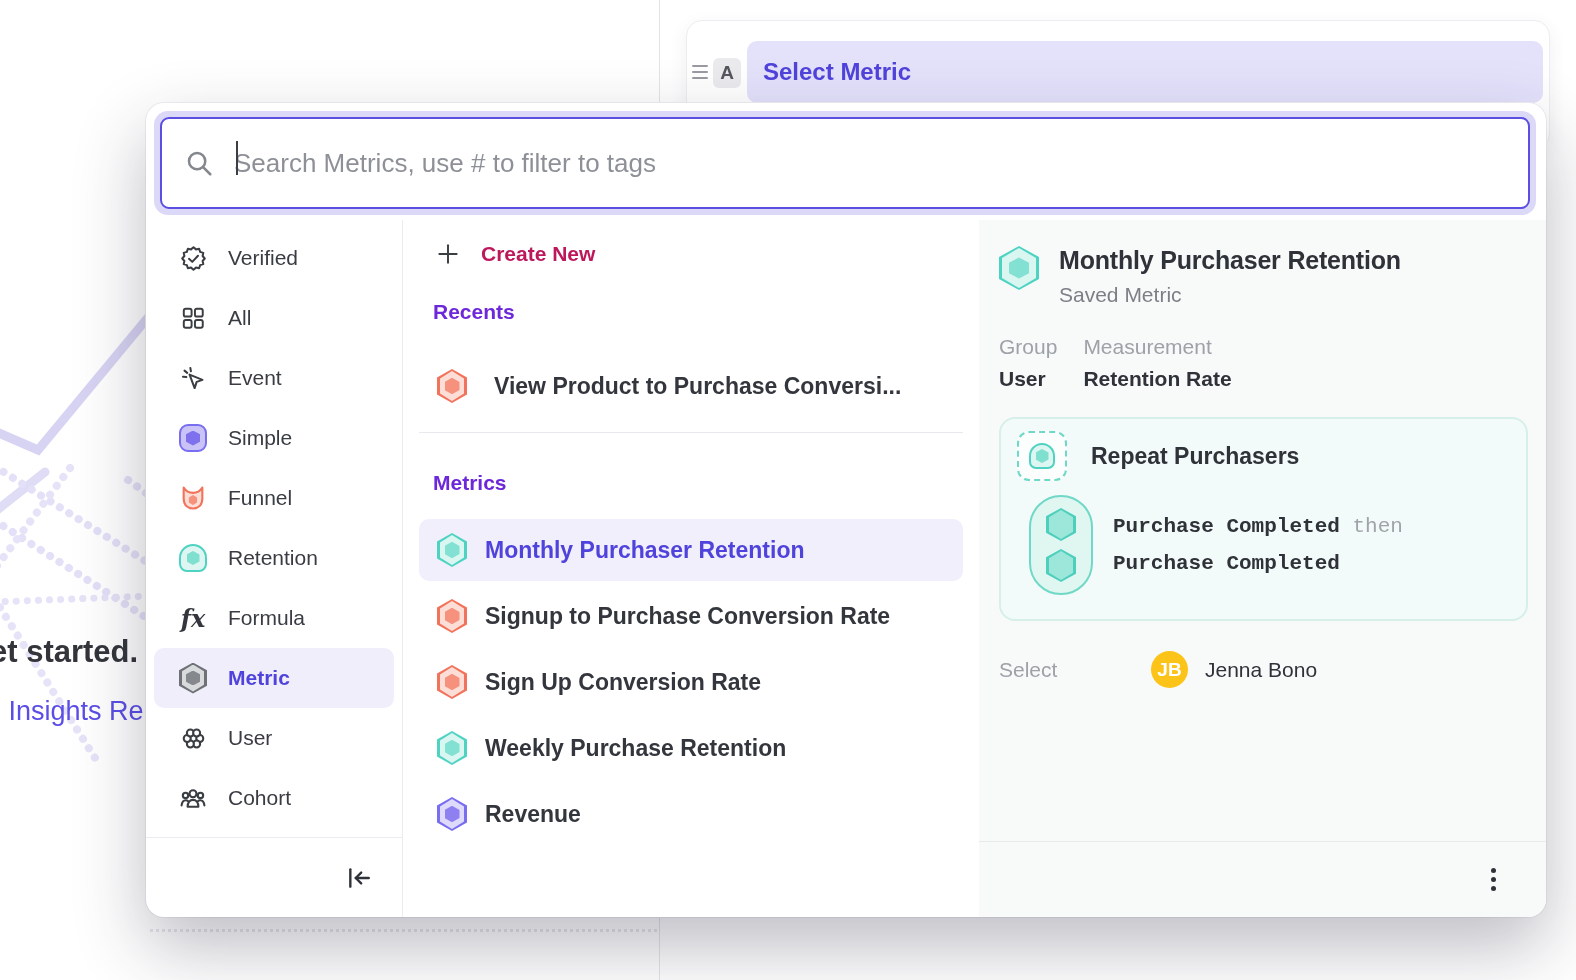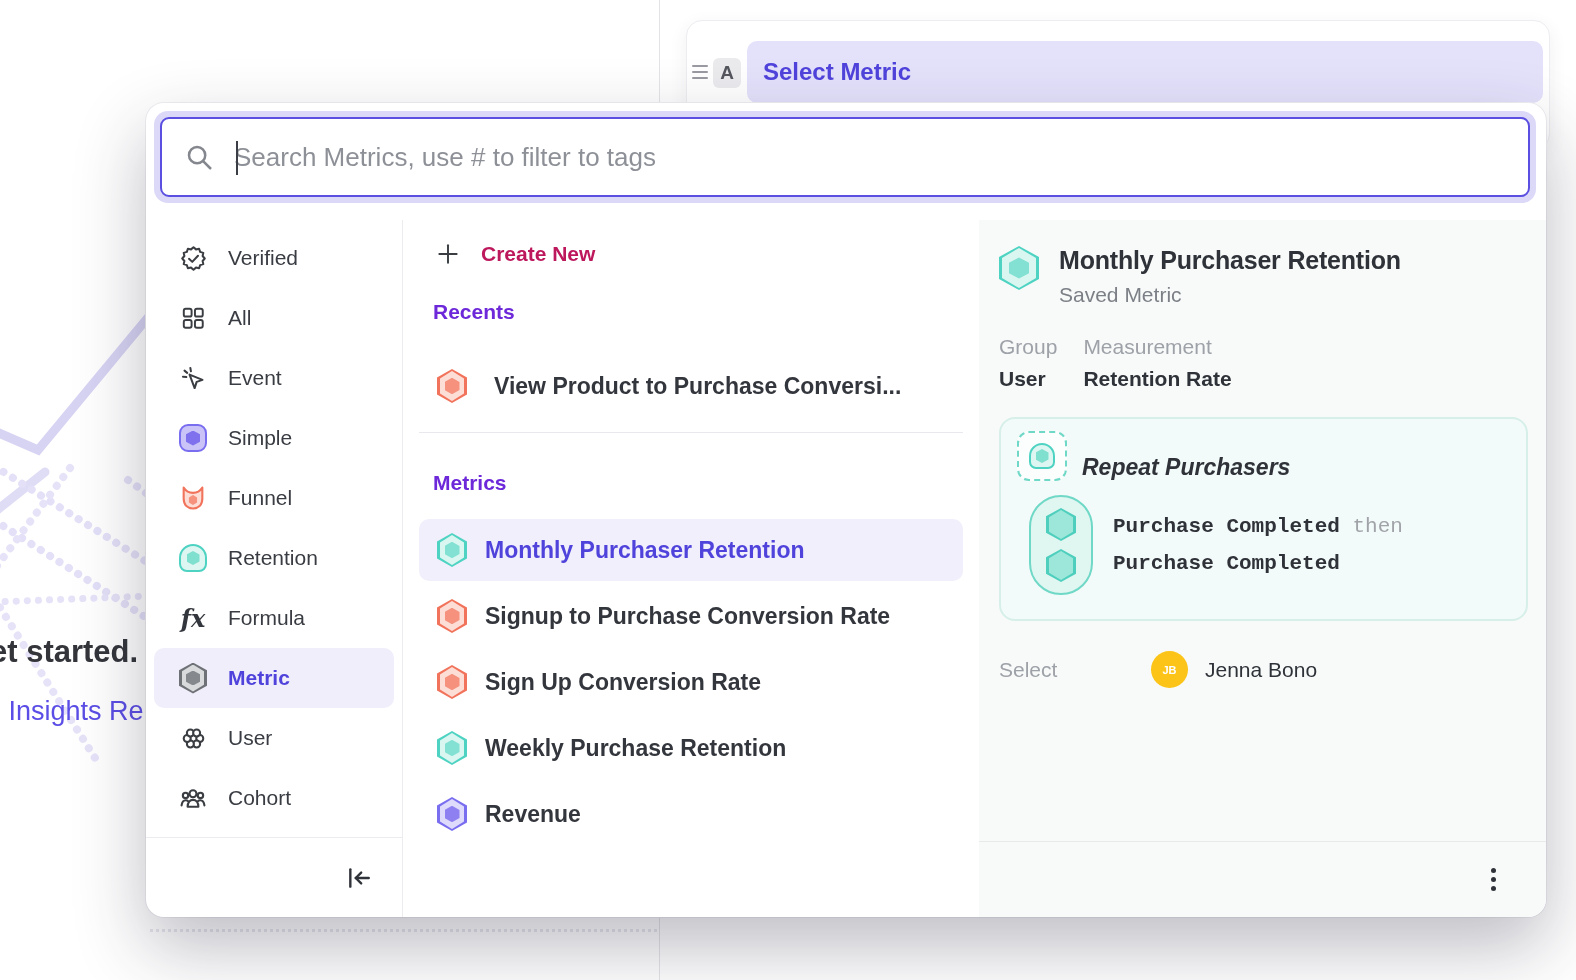--- a/index.html
+++ b/index.html
@@ -25,21 +25,21 @@
     font-size:19px; font-weight:700; color:#54565e; }
   .trigger-pill { position:absolute; left:60px; top:20px; right:6px; height:62px; background:#e4e1fb;
     border-radius:10px; display:flex; align-items:center; padding-left:16px;
     font-size:24px; font-weight:600; color:#4f43dc; }
 
   
   .modal { position:absolute; left:146px; top:103px; width:1400px; height:814px; background:#fff;
     border-radius:18px; box-shadow:0 30px 70px rgba(35,35,60,.30), 0 0 0 1px #f1f1f4; overflow:hidden; }
 
   
-  .search-halo { position:absolute; left:8px; top:8px; right:10px; height:92px; background:#dcd9f8; border-radius:14px; padding:6px; }
+  .search-halo { position:absolute; left:8px; top:8px; right:10px; height:104px; background:#dcd9f8; border-radius:14px; padding:6px; }
   .search-field { position:relative; width:100%; height:100%; background:#fff; border:2px solid #5b4fe2; border-radius:9px;
     display:flex; align-items:center; padding-left:22px; }
   .search-field svg { flex:none; }
   .search-field input { border:none; outline:none; flex:1; margin-left:20px; font-size:26px; color:#33363c;
     font-family:inherit; background:transparent; }
   .search-field input::placeholder { color:#8d9097; }
   .caret { position:absolute; left:74px; top:22px; width:2px; height:34px; background:#3c3e45; }
 
   
   .cols { position:absolute; left:0; top:117px; right:0; bottom:0; }
@@ -96,35 +96,35 @@
 
   
   .panel { position:absolute; left:833px; top:0; right:0; bottom:0; background:#f7faf9; padding:26px 18px 0 20px; }
   .panel-head { display:flex; gap:20px; }
   .panel-title { font-size:25px; font-weight:700; color:#2f3238; letter-spacing:-.2px; }
   .panel-sub { margin-top:8px; font-size:21px; color:#7c7f86; }
   .meta { display:flex; margin-top:28px; gap:26px; }
   .meta .k { font-size:21px; color:#9ea1a7; }
   .meta .v { margin-top:8px; font-size:21px; font-weight:700; color:#2f3238; }
   .def-card { margin-top:26px; height:204px; border:2px solid #d7efe9; background:#f2fbf9; border-radius:16px; padding:12px 16px; }
-  .def-head { display:flex; align-items:flex-end; gap:15px;font-style:italic; }
+  .def-head { display:flex; align-items:center; gap:24px; }
   .dashed-box { width:50px; height:50px; border:2px dashed #6fd8c6; border-radius:12px; background:#fbfefd;
     display:flex; align-items:center; justify-content:center; }
   .dashed-box .arch { width:26px; height:26px; border-radius:13px 13px 7px 7px; }
   .def-name { font-size:23px; font-weight:700; color:#2f3238; }
   .def-body { display:flex; margin-top:14px; margin-left:12px;font-family:Liberation Mono, monospace; }
   .capsule { width:64px; height:100px; border:2px solid #6fd8c6; background:#dff6f1; border-radius:32px;
     display:flex; flex-direction:column; align-items:center; justify-content:center; gap:8px; flex:none; }
   .capsule .hex { width:30px; height:33px; }
   .steps { margin-left:20px; display:flex; flex-direction:column; justify-content:center; gap:14px; }
   .step { font-size:21px; font-weight:700; color:#2f3238; }
   .step .then { font-weight:400; color:#a0a3a8; }
   .creator-row { margin-top:30px; display:flex; align-items:center; }
   .creator-k { font-size:21px; color:#9ea1a7; width:152px; }
-  .avatar { width:37px; height:37px; border-radius:50%; background:#fcc419; color:#fff; font-size:11px; font-weight:700;
+  .avatar { width:37px; height:37px; border-radius:50%; background:#fcc419; color:#fff; font-size:19px; font-weight:700;
     display:flex; align-items:center; justify-content:center; flex:none; }
   .creator-name { margin-left:17px; font-size:21px; font-weight:500; color:#2f3238; }
   .panel-footer { position:absolute; left:833px; right:0; bottom:0; height:76px; border-top:1px solid #e8eae9;
     display:flex; align-items:center; justify-content:flex-end; padding-right:44px; }
   .kebab { display:flex; flex-direction:column; gap:4px; cursor:pointer; padding:6px; }
   .kebab i { width:5px; height:5px; border-radius:50%; background:#2f3238; display:block; }
 
   svg.stroke { stroke:#3a3d42; fill:none; stroke-width:1.8; stroke-linecap:round; stroke-linejoin:round; }
 </style>
 </head>

